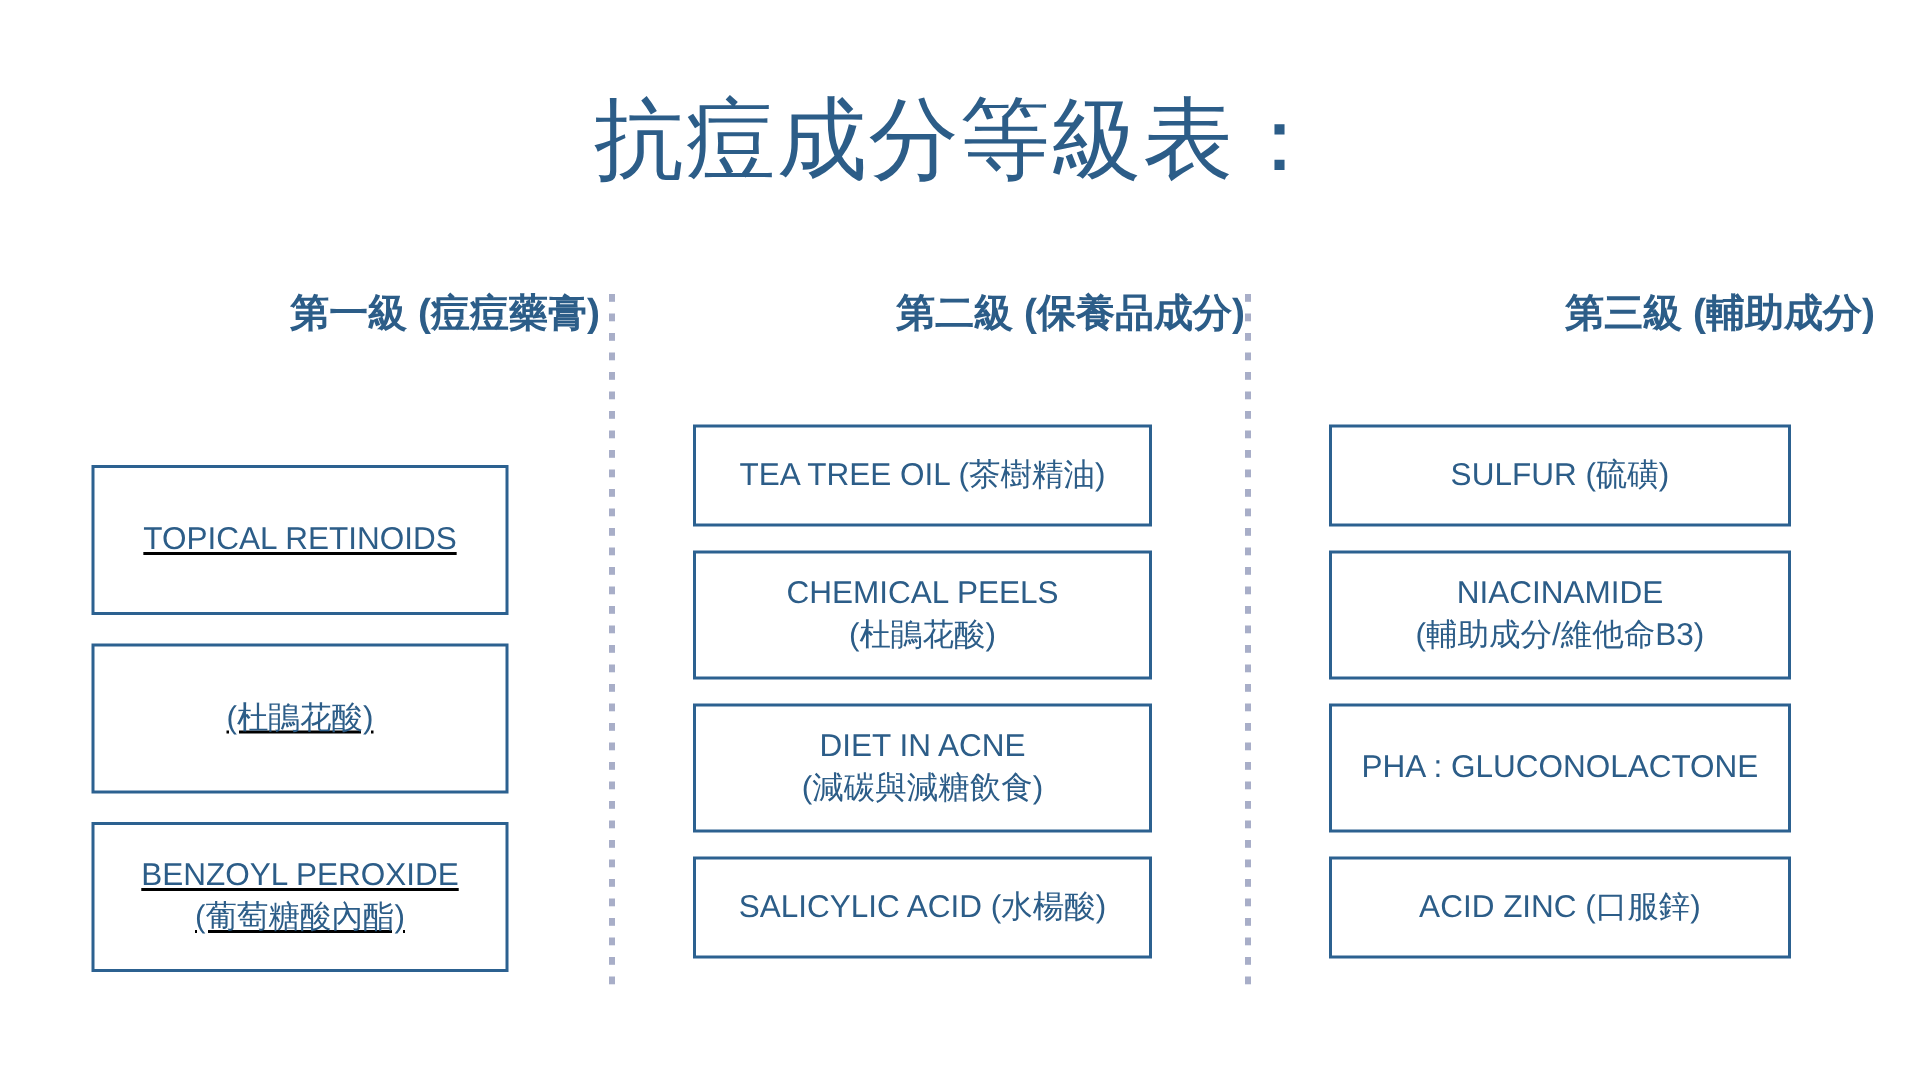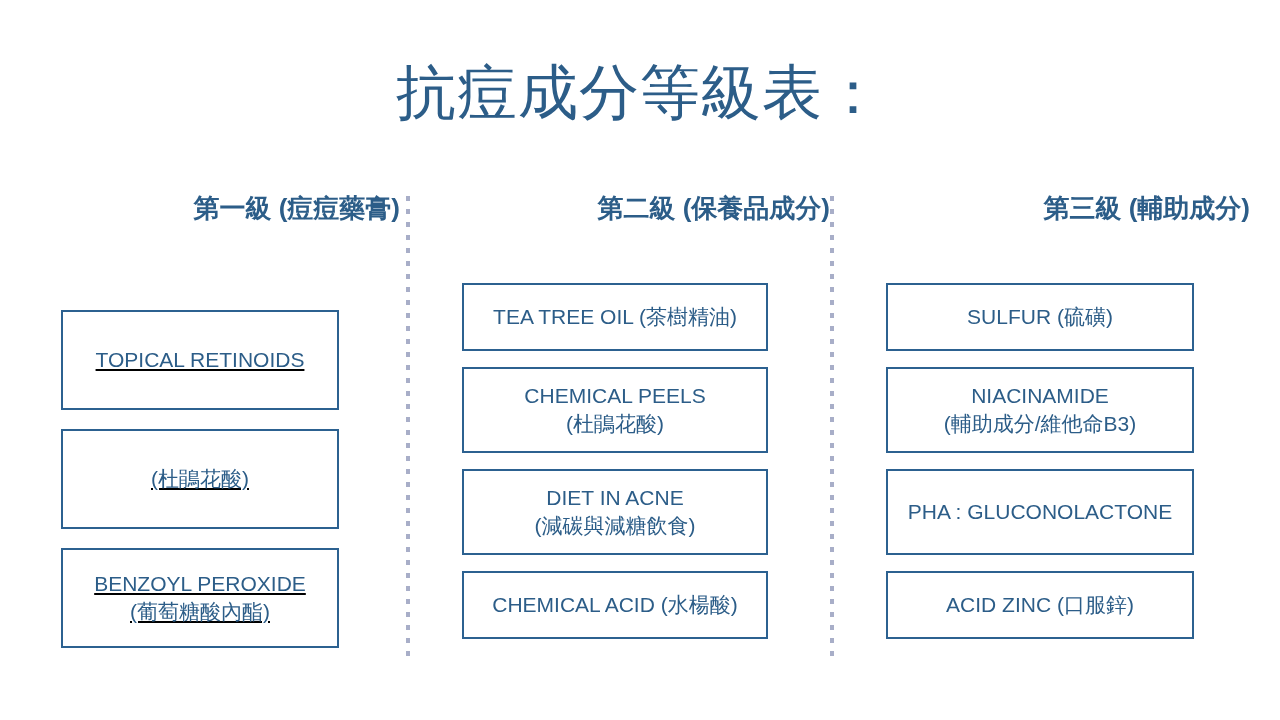--- a/index.html
+++ b/index.html
@@ -157,21 +157,21 @@
         </div>
         <div class="item-box two-lines">
           <span class="item-line">CHEMICAL PEELS</span>
           <span class="item-line">(杜鵑花酸)</span>
         </div>
         <div class="item-box two-lines">
           <span class="item-line">DIET IN ACNE</span>
           <span class="item-line">(減碳與減糖飲食)</span>
         </div>
         <div class="item-box one-line">
-          <span class="item-line">CHEMICAL ACID (水楊酸)</span>
+          <span class="item-line">SALICYLIC ACID (水楊酸)</span>
         </div>
       </div>
     </div>
 
     <div class="column col-3">
       <div class="col-header">第三級 (輔助成分)</div>
       <div class="boxes">
         <div class="item-box one-line">
           <span class="item-line">SULFUR (硫磺)</span>
         </div>

